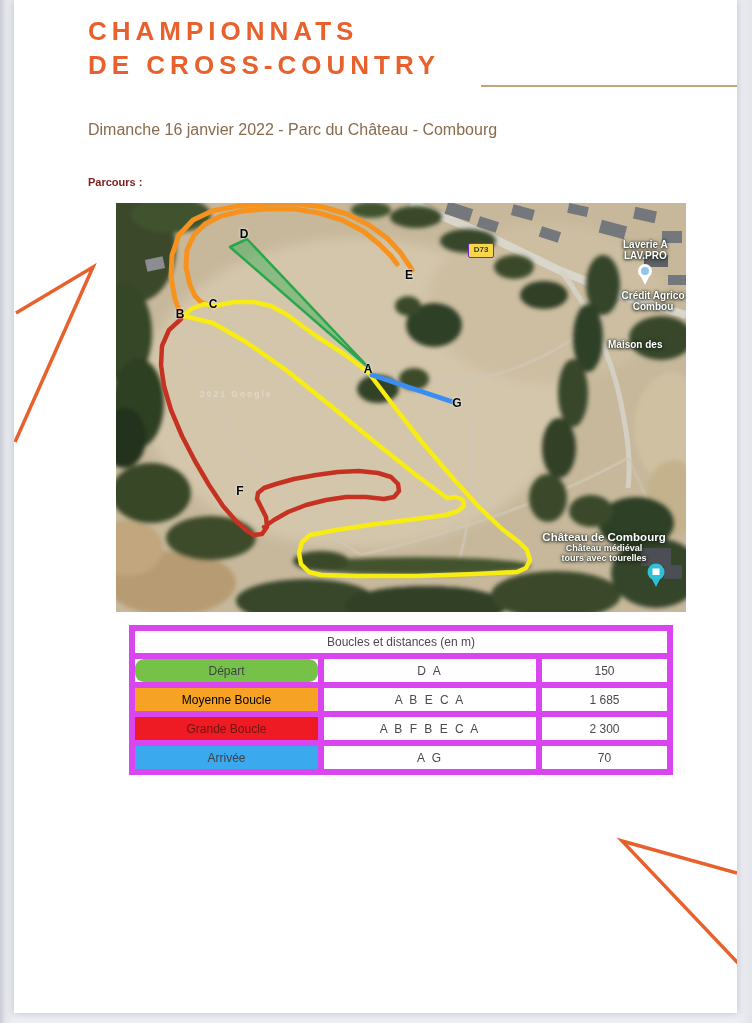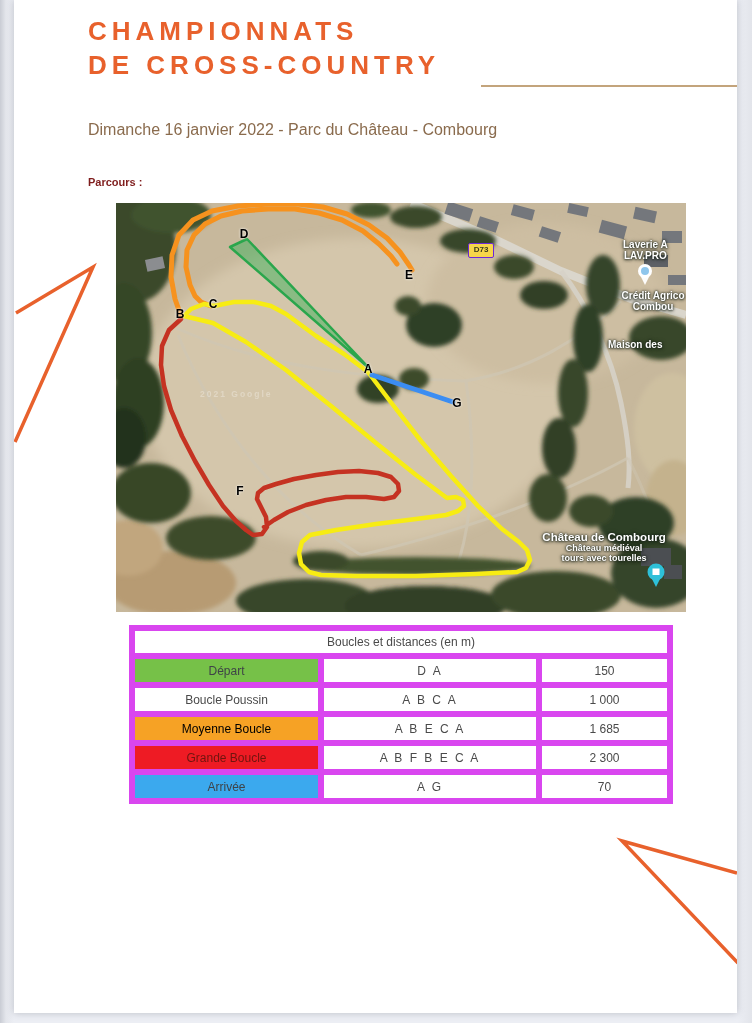--- a/index.html
+++ b/index.html
@@ -227,38 +227,29 @@
         <col class="col3">
       </colgroup>
     <thead>
       <tr>
         <th colspan="3">Boucles et distances (en m)</th>
       </tr>
     </thead>
     <tbody>
       <tr>
         <td>
-            <div class="fill" style="background-color: rgb(118, 193, 72);">
+            <div class="fill" style="background-color: rgb(118, 193, 72); border-radius: 9px;">
               <span style="color: rgb(63, 67, 71);">Départ</span>
             </div>
           </td>
         <td class="seq">D A</td>
         <td>150</td>
       </tr>
       <tr>
         <td>
-            <div class="fill" style="background-color: rgb(255, 255, 255);">
-              <span style="color: rgb(74, 74, 74);">Boucle Poussin</span>
-            </div>
-          </td>
-        <td class="seq">A B C A</td>
-        <td>1 000</td>
-      </tr>
-      <tr>
-        <td>
             <div class="fill" style="background-color: rgb(246, 162, 37);">
               <span style="color: #000000;">Moyenne Boucle</span>
             </div>
           </td>
         <td class="seq">A B E C A</td>
         <td>1 685</td>
       </tr>
       <tr>
         <td>
             <div class="fill" style="background-color: rgb(238, 27, 36);">

